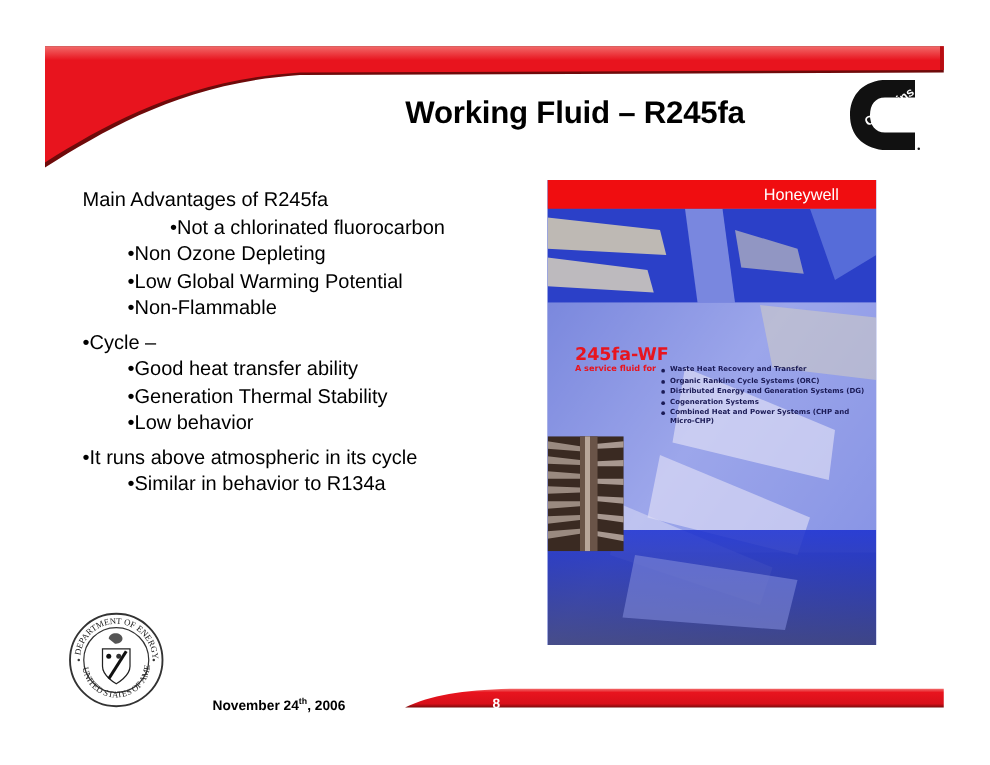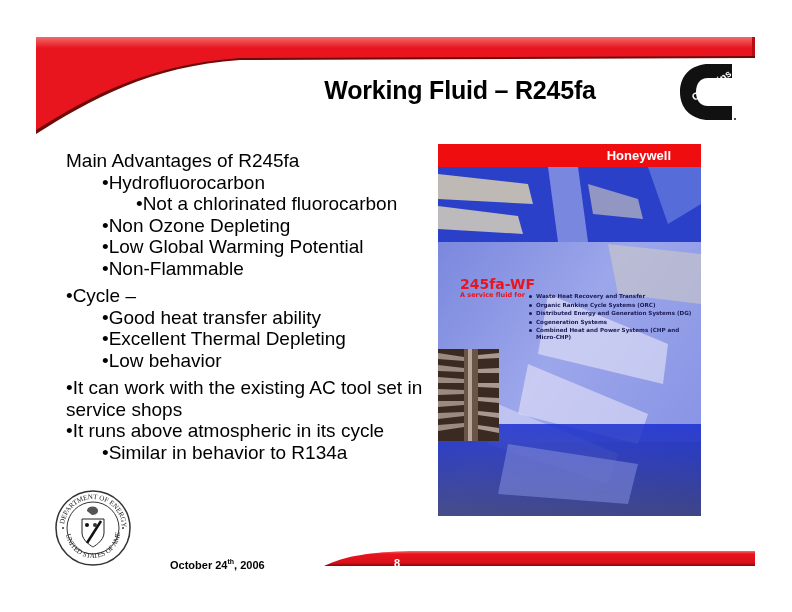--- a/index.html
+++ b/index.html
@@ -1,28 +1,28 @@
 <!DOCTYPE html>
 <html><head>
 <meta charset="utf-8">
 <style>
   html,body{margin:0;padding:0;background:#ffffff;}
   body{width:792px;height:612px;position:relative;overflow:hidden;font-family:"Liberation Sans",sans-serif;}
   .slide{position:absolute;left:0;top:0;width:672px;height:612px;background:#fff;padding-left:12px;}
   .banner{position:absolute;left:0;top:0;}
   .title{position:absolute;left:250px;top:76px;width:420px;text-align:center;font-weight:bold;font-size:25px;color:#000;letter-spacing:-0.2px;}
   .logo{position:absolute;left:676px;top:62px;width:70px;height:60px;}
-  .body-text{position:absolute;left:66px;top:150px;width:370px;font-size:19px;color:#000;line-height:21.5px;}
+  .body-text{position:absolute;left:66px;top:150px;width:370px;font-size:16px;color:#000;line-height:21.5px;}
   .body-text .l0{padding-left:0;}
   .body-text .l1{padding-left:36px;}
   .body-text .l2{padding-left:70px;}
   .body-text .gap{height:6px;}
   .brochure{position:absolute;left:438px;top:144px;width:263px;height:372px;overflow:hidden;background:#6b7bd8;}
   .brochure .top-bar{position:absolute;left:0;top:0;width:263px;height:23px;background:#f00d10;}
-  .brochure .brand{position:absolute;right:30px;top:4px;color:#fff;font-weight:bold;font-size:13px;}
+  .brochure .brand{position:absolute;right:30px;top:4px;color:#fff;font-weight:normal;font-size:13px;}
   .brochure .product{position:absolute;left:22px;top:132px;color:#e8141e;font-weight:bold;font-size:14px;font-family:"DejaVu Sans",sans-serif;}
   .brochure .tagline{position:absolute;left:22px;top:147px;color:#e8141e;font-weight:bold;font-size:6.5px;font-family:"DejaVu Sans",sans-serif;}
   .brochure ul{position:absolute;left:90px;top:149px;margin:0;padding:0;list-style:none;width:170px;}
   .brochure li{font-size:5.6px;font-weight:bold;color:#1a1a55;line-height:7px;margin-bottom:1.5px;padding-left:8px;position:relative;font-family:"DejaVu Sans",sans-serif;}
   .brochure li:before{content:"";position:absolute;left:1px;top:2px;width:3px;height:3px;border-radius:50%;background:#1a1a55;}
   .brochure .turbine{position:absolute;left:0;top:205px;width:61px;height:92px;}
   .seal{position:absolute;left:54px;top:489px;width:78px;height:78px;}
   .footer-date{position:absolute;left:170px;top:558px;font-size:11px;font-weight:bold;color:#000;}
   .footer-date sup{font-size:7px;}
   .page-num{position:absolute;left:394px;top:557px;font-size:11px;font-weight:bold;color:#fff;}
@@ -57,32 +57,30 @@
   <div class="title">Working Fluid – R245fa</div>
 
   <svg class="logo" viewBox="0 0 70 60">
     <path d="M30 2 C12 4 4 16 4 30 C4 46 14 56 30 58 L56 58 L56 44 L32 44 C24 44 20 38 20 30 C20 22 24 16 32 16 L56 16 L56 2 Z" fill="#111"></path>
     <text x="12" y="30" transform="rotate(-35 30 24)" font-family="Liberation Sans, sans-serif" font-weight="bold" font-size="10" fill="#fff">Cummins</text>
     <circle cx="59" cy="57" r="1" fill="#111"></circle>
   </svg>
 
   <div class="body-text">
     <div class="l0">Main Advantages of R245fa</div>
-    <div class="l1">•Hydrofluorocarbon</div>
     <div class="l2">•Not a chlorinated fluorocarbon</div>
     <div class="l1">•Non Ozone Depleting</div>
     <div class="l1">•Low Global Warming Potential</div>
     <div class="l1">•Non-Flammable</div>
     <div class="gap"></div>
     <div class="l0">•Cycle –</div>
     <div class="l1">•Good heat transfer ability</div>
-    <div class="l1">•Excellent Thermal Depleting</div>
+    <div class="l1">•Generation Thermal Stability</div>
     <div class="l1">•Low behavior</div>
     <div class="gap"></div>
-    <div class="l0">•It can work with the existing AC tool set in service shops</div>
     <div class="l0">•It runs above atmospheric in its cycle</div>
     <div class="l1">•Similar in behavior to R134a</div>
   </div>
 
   <div class="brochure">
     <svg width="263" height="372" viewBox="0 0 263 372" style="position:absolute;left:0;top:0;">
       <defs>
         <linearGradient id="bg1" x1="0" y1="0" x2="1" y2="1">
           <stop offset="0" stop-color="#2a3fc0"></stop>
           <stop offset="0.5" stop-color="#8f9ae8"></stop>
@@ -159,16 +157,16 @@
     <text font-family="Liberation Serif, serif" font-size="7" fill="#222"><textPath href="#sealbot" startOffset="4%">UNITED STATES OF AMERICA</textPath></text>
     <path d="M33 22 C33 16 44 16 44 22 C44 25 40 26 38 26 Z" fill="#555"></path>
     <path d="M28 30 L50 30 L50 44 C50 52 39 58 39 58 C39 58 28 52 28 44 Z" fill="#fff" stroke="#222" stroke-width="1"></path>
     <path d="M33 54 L47 32" stroke="#111" stroke-width="2.5"></path>
     <circle cx="33" cy="36" r="2" fill="#111"></circle>
     <circle cx="41" cy="36" r="2" fill="#333"></circle>
     <circle cx="9" cy="39" r="1" fill="#333"></circle>
     <circle cx="69" cy="39" r="1" fill="#333"></circle>
   </svg>
 
-  <div class="footer-date"><span>October 24</span><sup>th</sup><span>, 2006</span></div>
+  <div class="footer-date"><span>November 24</span><sup>th</sup><span>, 2006</span></div>
   <div class="page-num">8</div>
 
 </div>
 
 </body></html>

